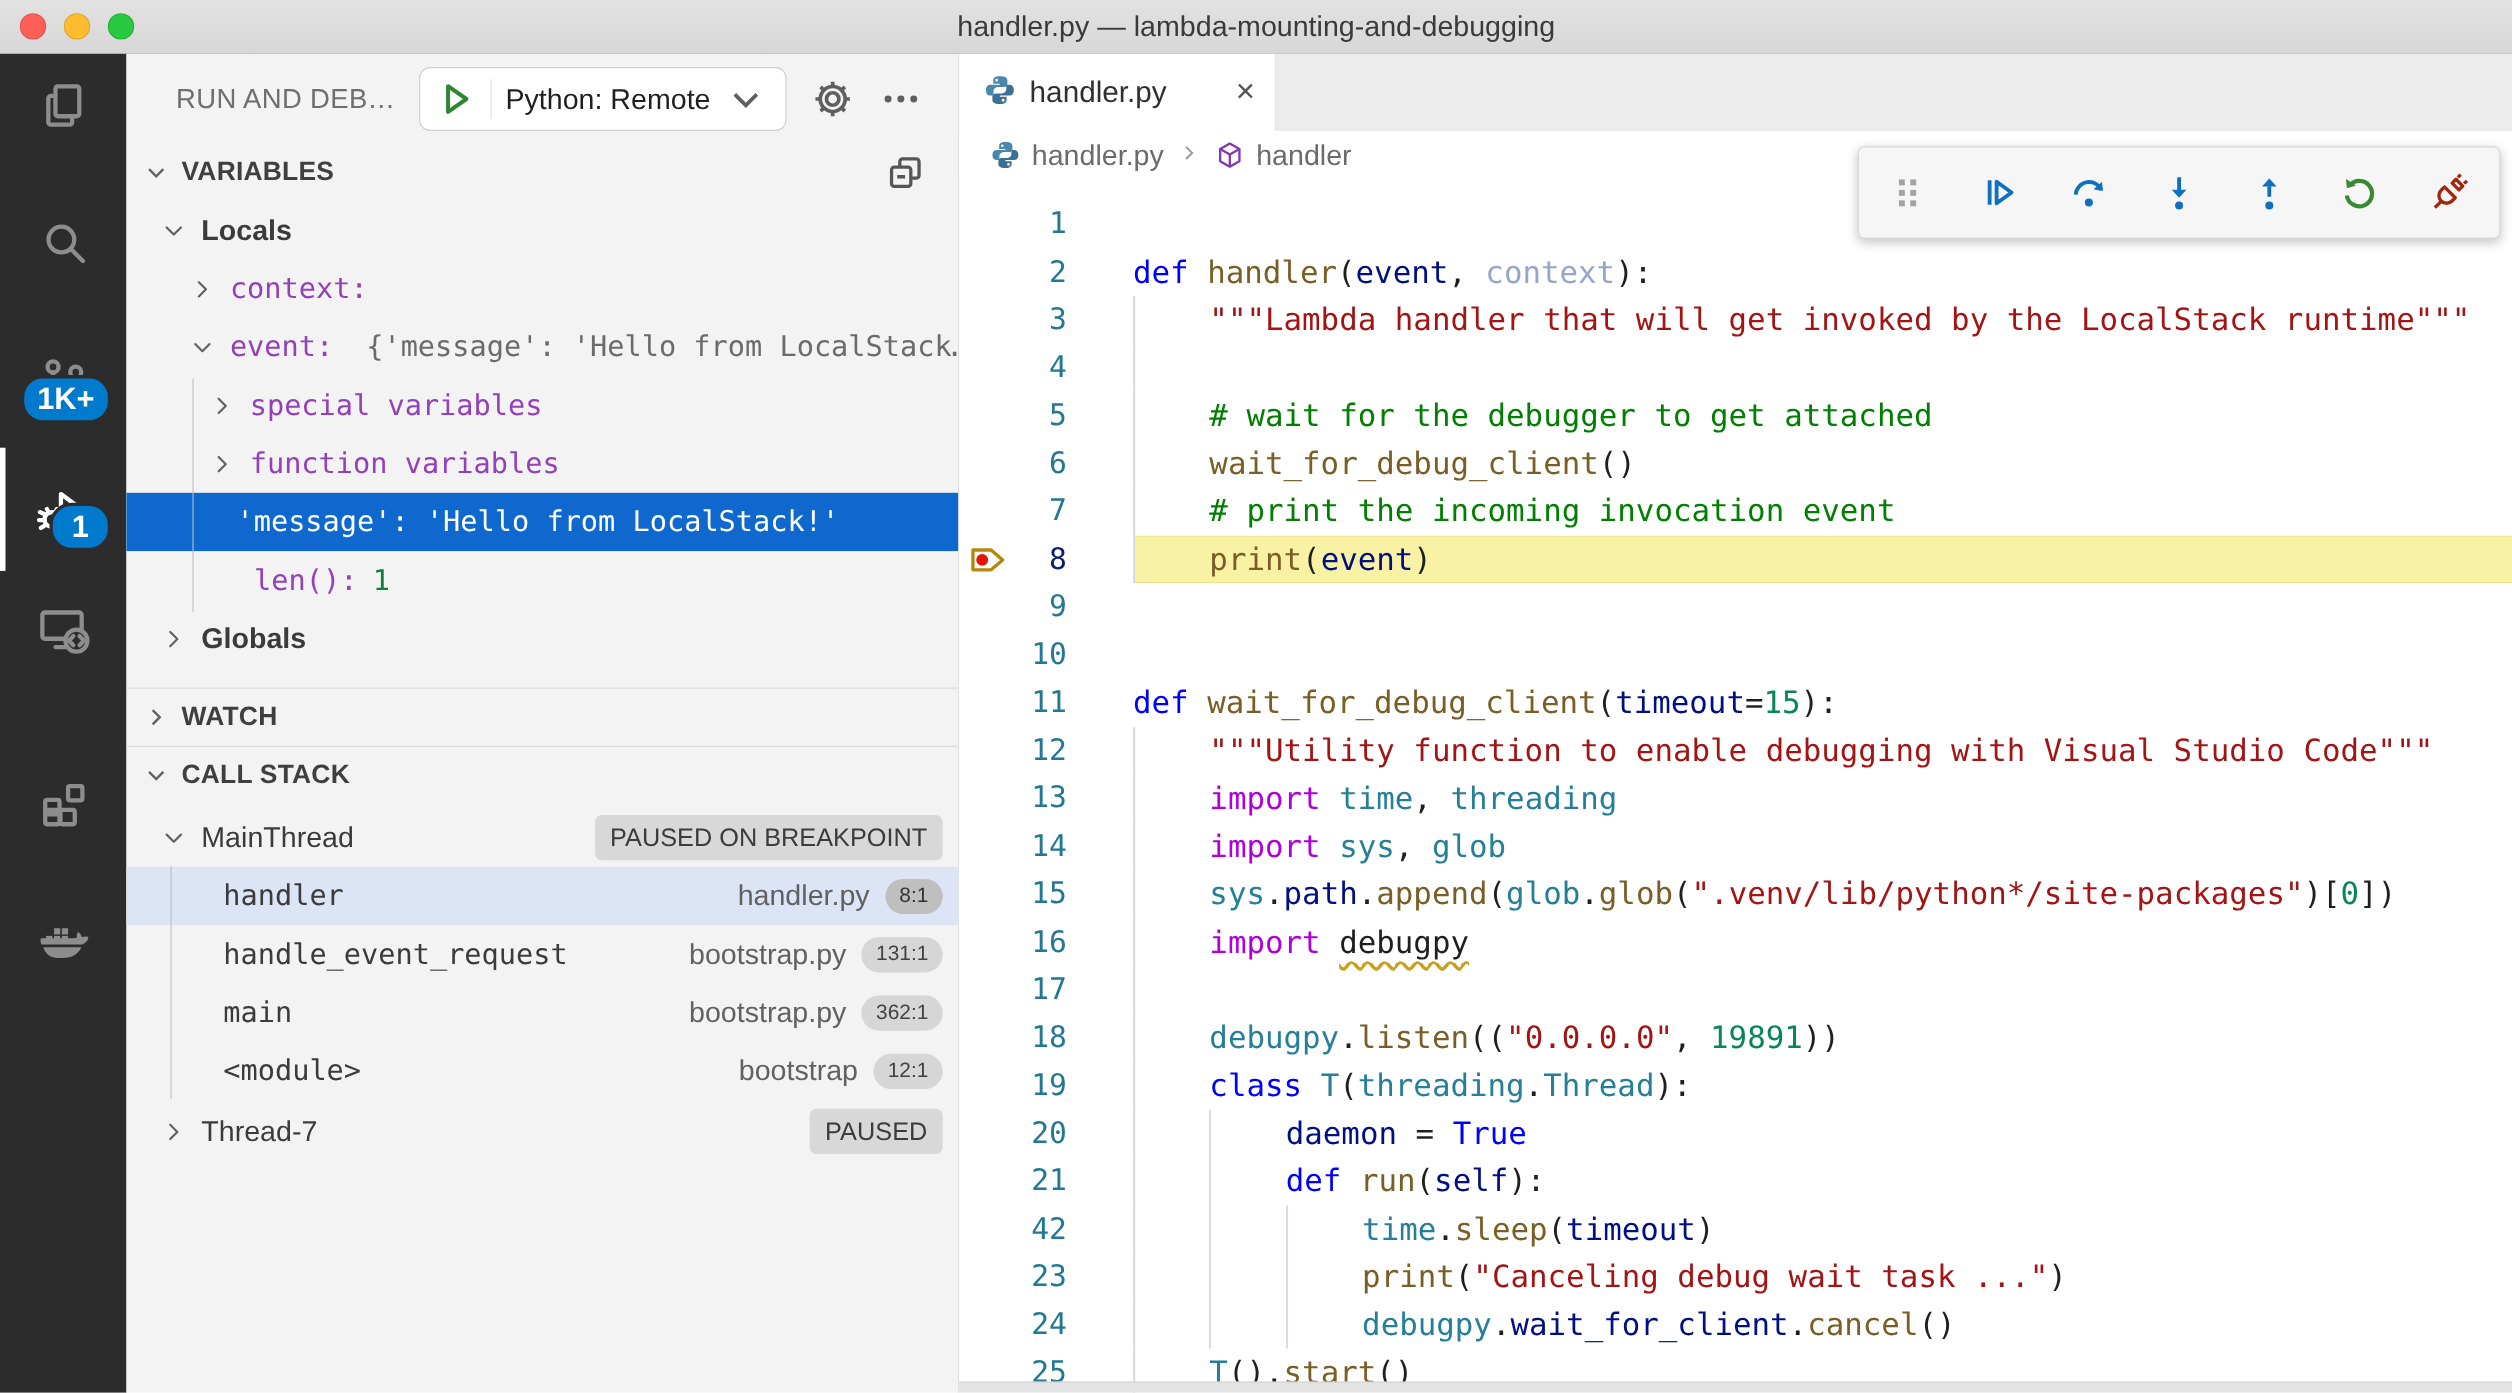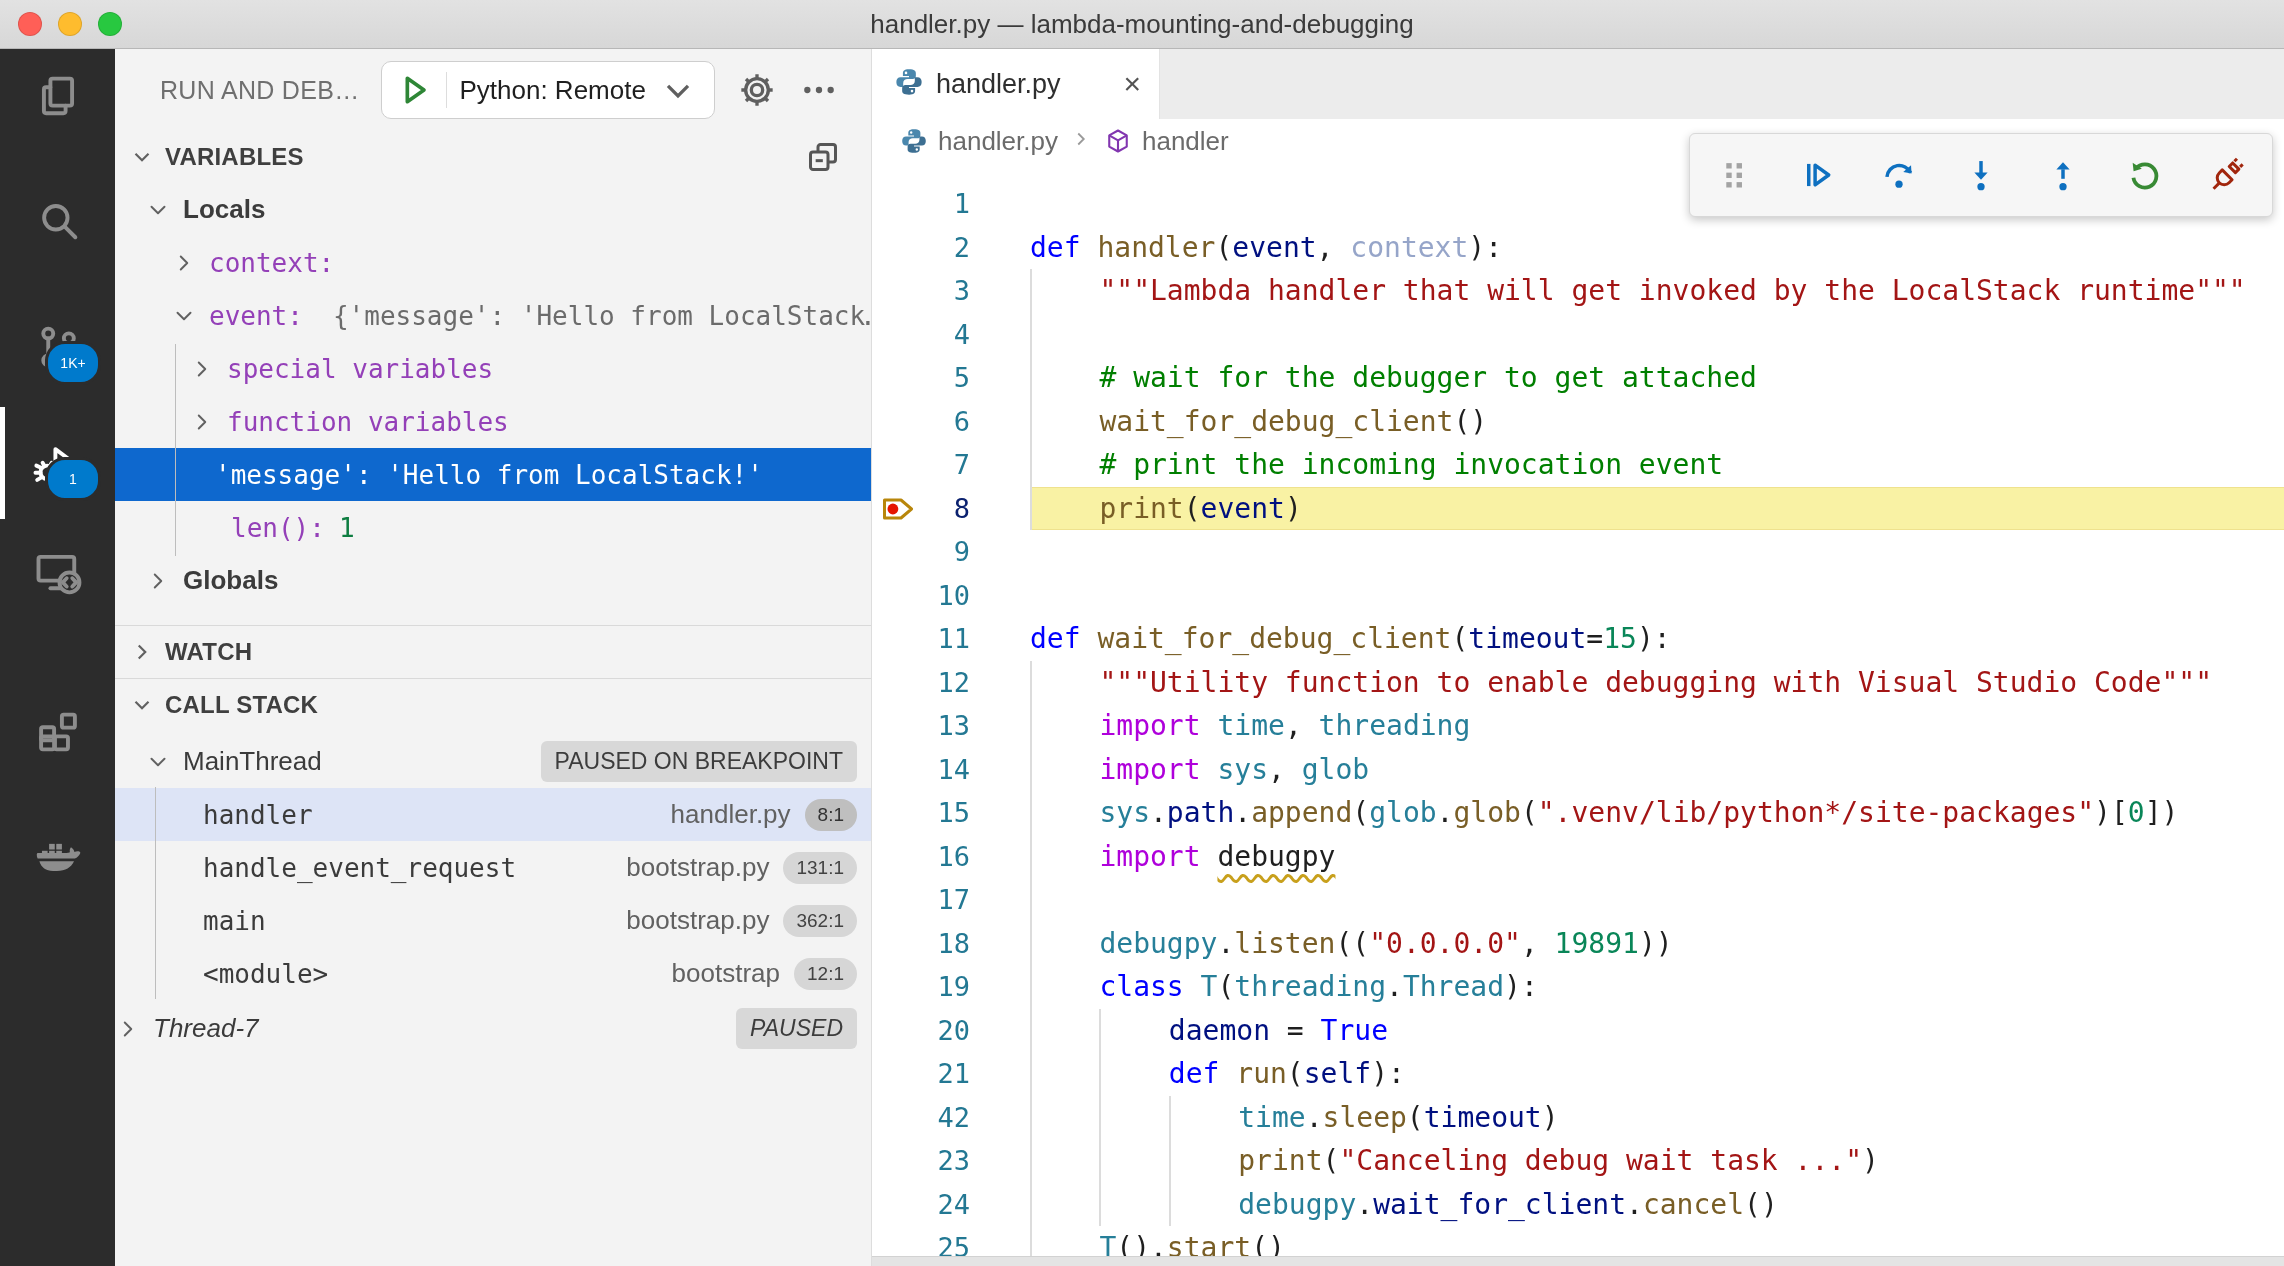--- a/index.html
+++ b/index.html
@@ -13,21 +13,21 @@
   .titlebar .title{font-size:26px;color:#3a3a3a;}
 
   
   .main{flex:1;display:flex;min-height:0;}
 
   
   .activitybar{width:115px;background:#2c2c2c;position:relative;flex-shrink:0;}
   .ab-item{position:absolute;left:0;width:115px;height:96px;display:flex;align-items:center;justify-content:center;color:#8d8d8d;cursor:pointer;}
   .ab-item.active{color:#fefefe;}
   .ab-item svg{width:52px;height:52px;}
-  .ab-badge{position:absolute;right:14px;bottom:10px;background:#007acc;color:#fff;font-size:14px;font-weight:normal;border-radius:20px;min-width:26px;height:38px;line-height:38px;padding:0 12px;text-align:center;border:3px solid #2c2c2c;box-sizing:content-box;}
+  .ab-badge{position:absolute;right:14px;bottom:10px;background:#007acc;color:#fff;font-size:28px;font-weight:bold;border-radius:20px;min-width:26px;height:38px;line-height:38px;padding:0 12px;text-align:center;border:3px solid #2c2c2c;box-sizing:content-box;}
   .ab-active-bar{position:absolute;left:0;width:5px;background:#fff;}
 
   
   .sidebar{width:757px;background:#f3f3f3;border-right:1px solid #ddd;box-sizing:border-box;position:relative;flex-shrink:0;font-size:26px;color:#3b3b3b;}
   .sb-run-header{height:82px;display:flex;align-items:center;padding:0 20px 0 45px;box-sizing:border-box;gap:22px;}
   .sb-run-title{color:#6f6f6f;font-size:25px;letter-spacing:.3px;white-space:nowrap;}
   .launch-pill{height:56px;background:#fff;border:1px solid #cecece;border-radius:10px;display:flex;align-items:center;padding:0 16px 0 12px;gap:12px;cursor:pointer;}
   .launch-pill .sep{width:1px;height:36px;background:#ddd;}
   .launch-label{font-size:26px;color:#1f1f1f;white-space:nowrap;}
   .icon-btn{color:#5f5f5f;display:flex;align-items:center;justify-content:center;cursor:pointer;}
@@ -324,21 +324,21 @@
           <div class="row frame-row">
             <span class="mono cs-label">main</span>
             <span class="frame-file">bootstrap.py</span>
             <span class="pos-badge">362:1</span>
           </div>
           <div class="row frame-row">
             <span class="mono cs-label">&lt;module&gt;</span>
             <span class="frame-file">bootstrap</span>
             <span class="pos-badge">12:1</span>
           </div>
-          <div class="row" style="margin-top: 2px; font-style: italic;">
+          <div class="row" style="padding-left: 30px; margin-top: 2px;">
             <span class="chev" style="color:#616161">
               <svg viewBox="0 0 24 24" fill="none" stroke="currentColor" stroke-width="1.8" stroke-linecap="round" stroke-linejoin="round">
                 <path d="M9 6l6 6-6 6"></path>
               </svg>
             </span>
             <span class="cs-label" style="margin-left:12px">Thread-7</span>
             <span class="badge-pill">PAUSED</span>
           </div>
         </div>
 

